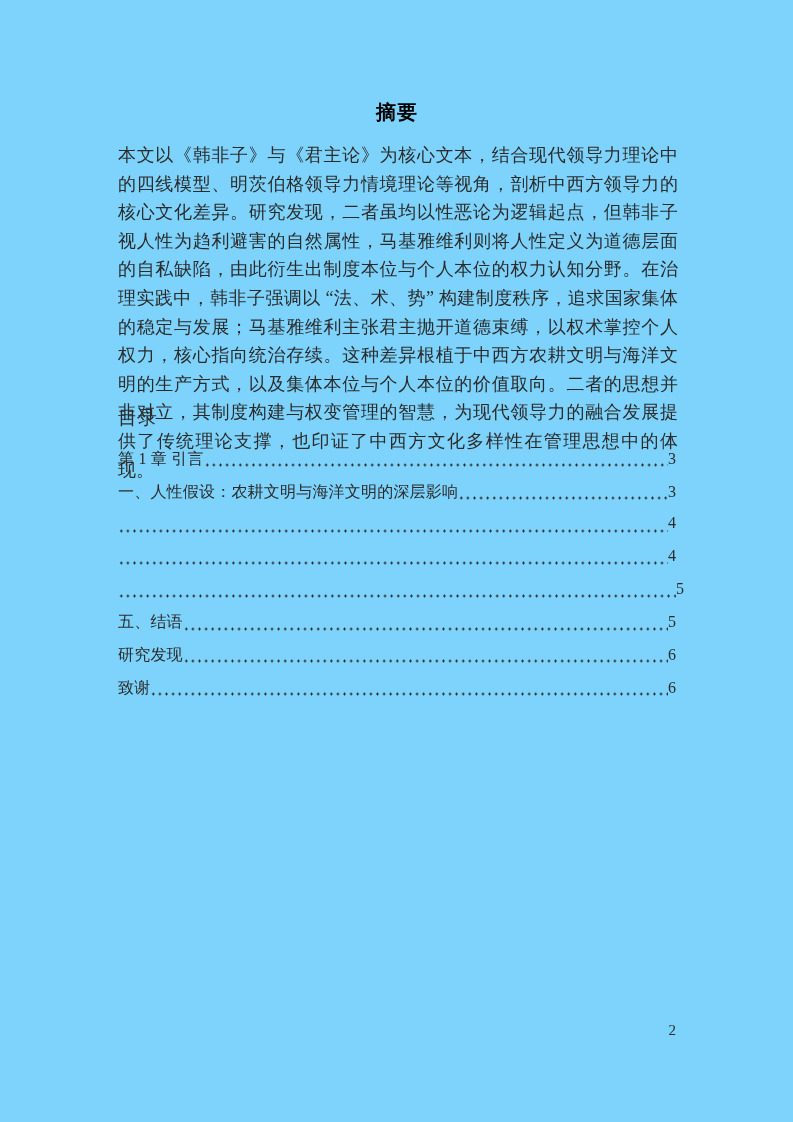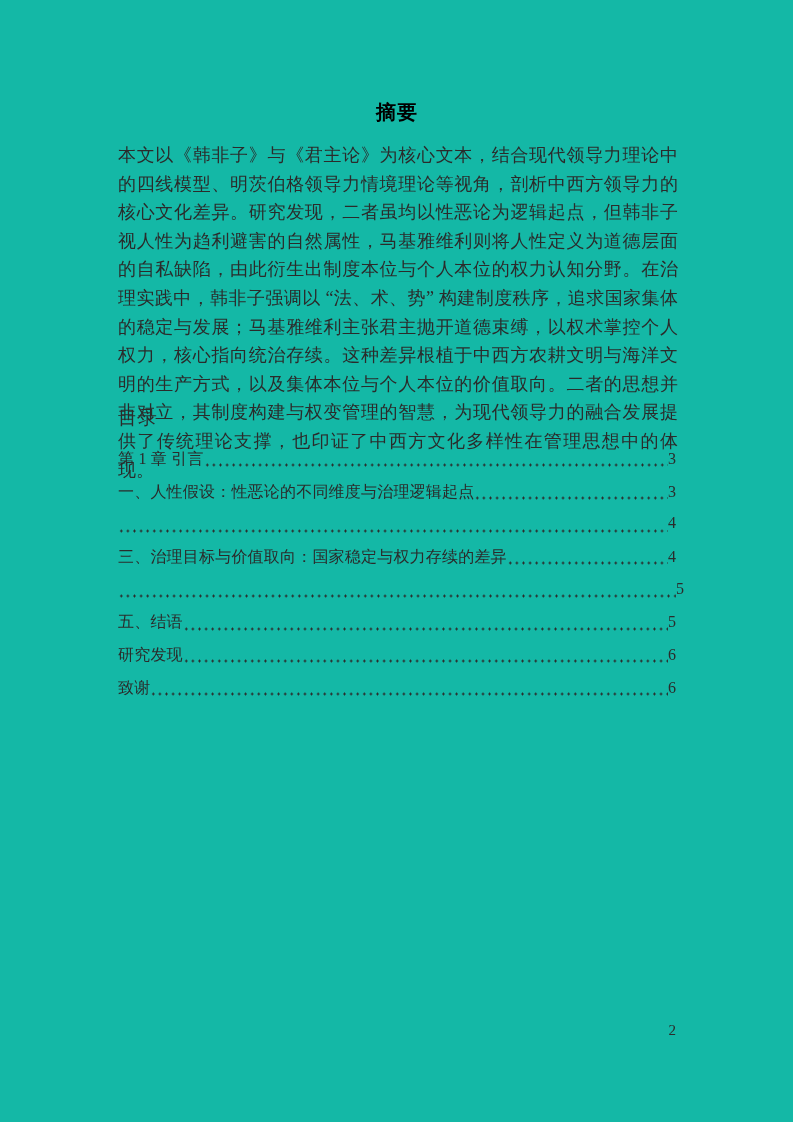--- a/index.html
+++ b/index.html
@@ -4,21 +4,21 @@
 <style>
   html, body {
     margin: 0;
     padding: 0;
     background: #ffffff;
   }
   .page {
     position: relative;
     width: 793px;
     height: 1122px;
-    background: #14b8a6;
+    background: #7dd3fc;
     overflow: hidden;
     font-family: "Liberation Serif", "DejaVu Serif", serif;
   }
 
   
   .abstract-heading {
     position: absolute;
     left: 118px;
     top: 98px;
     width: 558px;
@@ -132,32 +132,31 @@
 
   <div class="toc-list">
 
     <div class="toc-entry">
       <span class="toc-title">第 1 章  引言 </span>
       <span class="toc-dots"></span>
       <span class="toc-page">3</span>
     </div>
 
     <div class="toc-entry">
-      <span class="toc-title">一、人性假设：性恶论的不同维度与治理逻辑起点</span>
+      <span class="toc-title">一、人性假设：农耕文明与海洋文明的深层影响</span>
       <span class="toc-dots"></span>
       <span class="toc-page">3</span>
     </div>
 
     <div class="toc-entry">
       <span class="toc-dots"></span>
       <span class="toc-page">4</span>
     </div>
 
     <div class="toc-entry">
-      <span class="toc-title">三、治理目标与价值取向：国家稳定与权力存续的差异</span>
       <span class="toc-dots"></span>
       <span class="toc-page">4</span>
     </div>
 
     <div class="toc-entry wide">
       <span class="toc-dots"></span>
       <span class="toc-page">5</span>
     </div>
 
     <div class="toc-entry">

